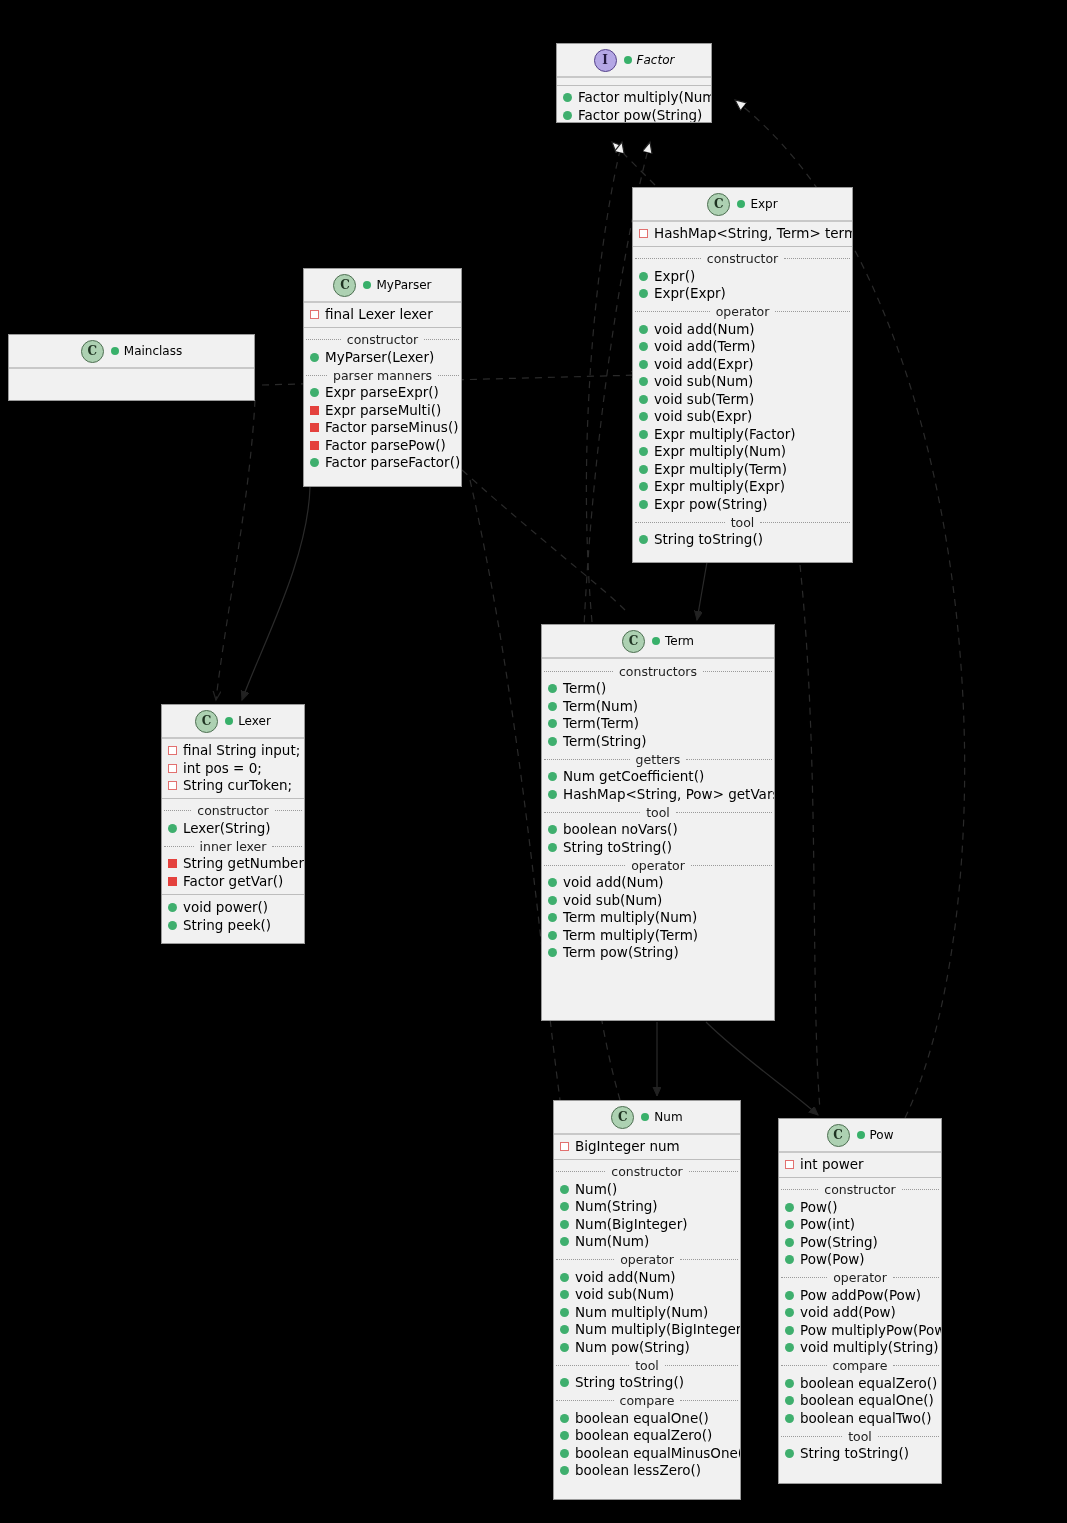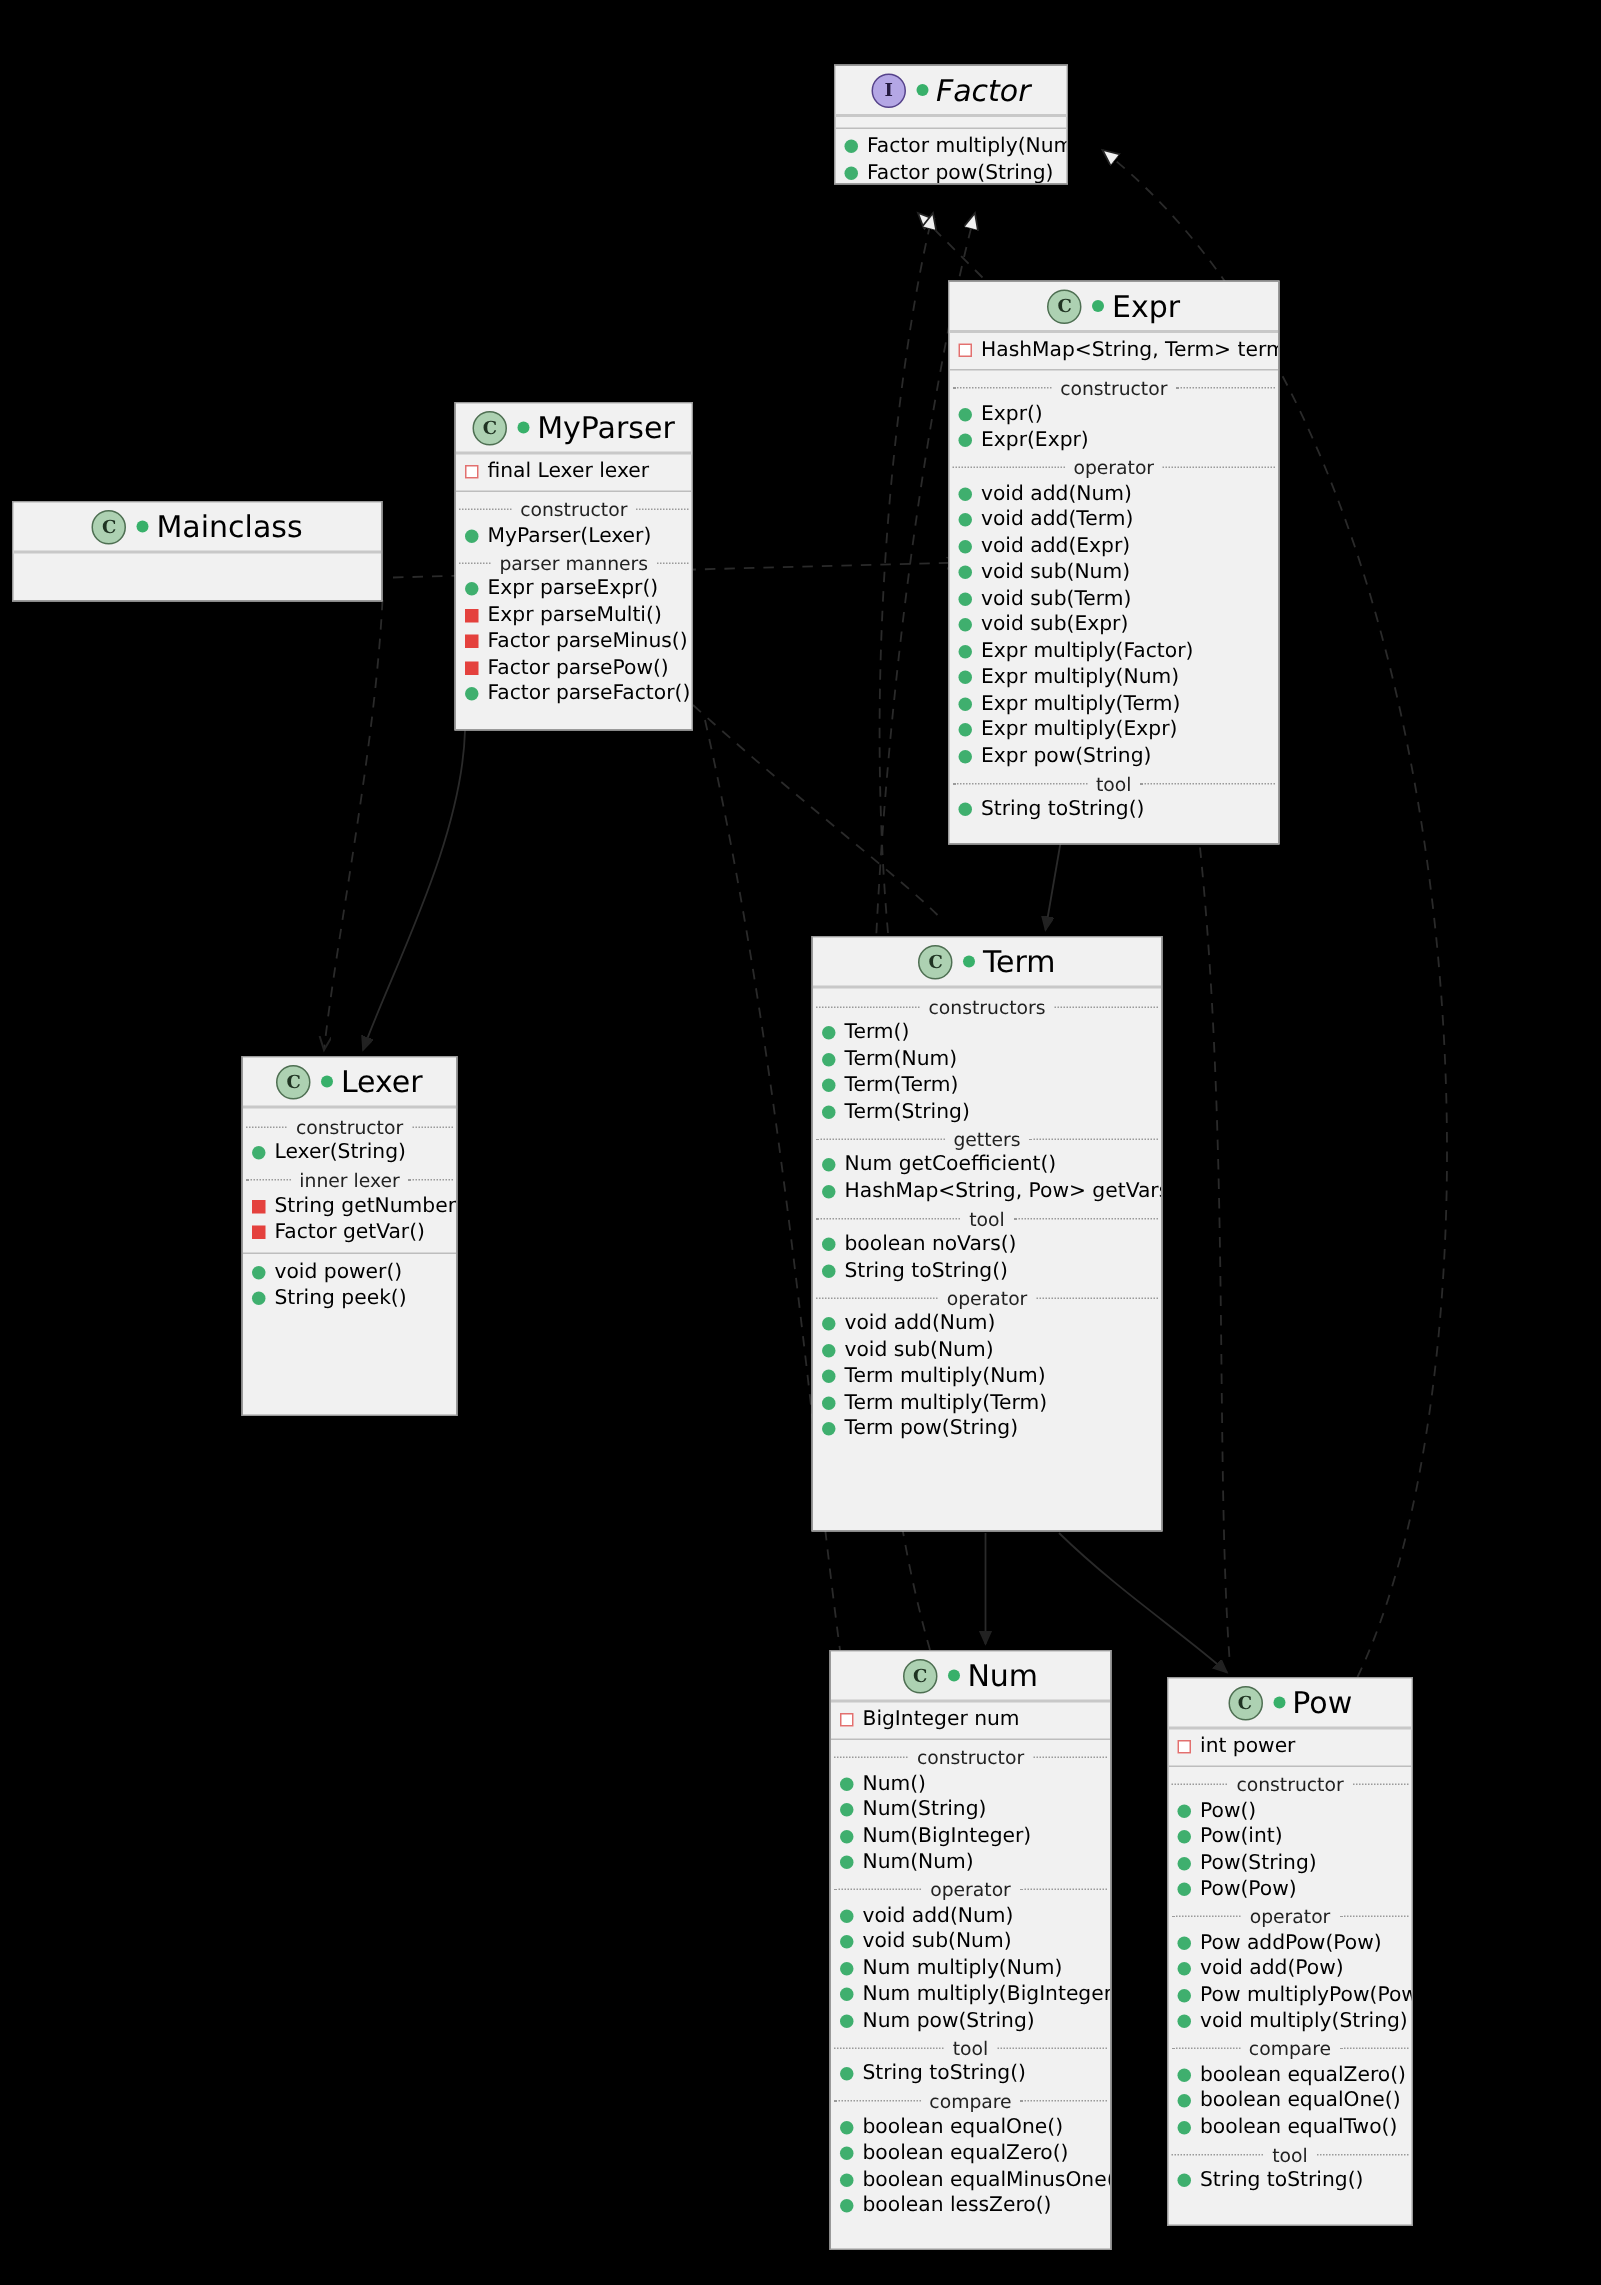--- a/index.html
+++ b/index.html
@@ -30,21 +30,21 @@
   }
   .badge{
     width:21px;height:21px;border-radius:50%;
     display:flex;align-items:center;justify-content:center;
     font-size:12px;font-weight:bold;
     font-family:"DejaVu Serif","Liberation Serif",serif;
     flex:none;
   }
   .badge.c{background:#ADD1B2;border:1px solid #4E6F52;color:#1f3322;}
   .badge.i{background:#B4A7E5;border:1px solid #55428a;color:#241a40;}
-  .cname{font-size:20px;color:#000;display:flex;align-items:center;gap:5px;white-space:nowrap;text-align:right;}
+  .cname{font-size:12px;color:#000;display:flex;align-items:center;gap:5px;white-space:nowrap;text-align:right;}
   .cname.italic{font-style:italic;}
   .dotg{width:8px;height:8px;border-radius:50%;background:#38B06A;flex:none;display:inline-block;}
 
   .sect{padding:3px 0 3px 0;}
   .sect + .sect{border-top:1px solid #BDBDBD;}
   .sect.blank{height:7px;padding:0;}
 
   .row{
     display:flex;align-items:center;gap:6px;
     padding:0 4px 0 6px;
@@ -291,20 +291,34 @@
 
   <div class="cls" style="left:161px;top:704px;width:144px;height:240px;">
     <div class="hdr">
       <span class="badge c">C</span>
       <span class="cname">
         <span class="dotg"></span>
         <span>Lexer</span>
       </span>
     </div>
     <div class="sect">
+      <div class="row">
+          <span class="mk priv-f"></span>
+          <span class="txt">final String input;</span>
+        </div>
+      <div class="row">
+          <span class="mk priv-f"></span>
+          <span class="txt">int pos = 0;</span>
+        </div>
+      <div class="row">
+          <span class="mk priv-f"></span>
+          <span class="txt">String curToken;</span>
+        </div>
+    </div>
+    <div class="sect">
       <div class="divider">
         <span class="line"></span>
           <span class="cap">constructor</span>
           <span class="line"></span>
       </div>
       <div class="row">
           <span class="mk pub-f"></span>
           <span class="txt">Lexer(String)</span>
         </div>
       <div class="divider">

